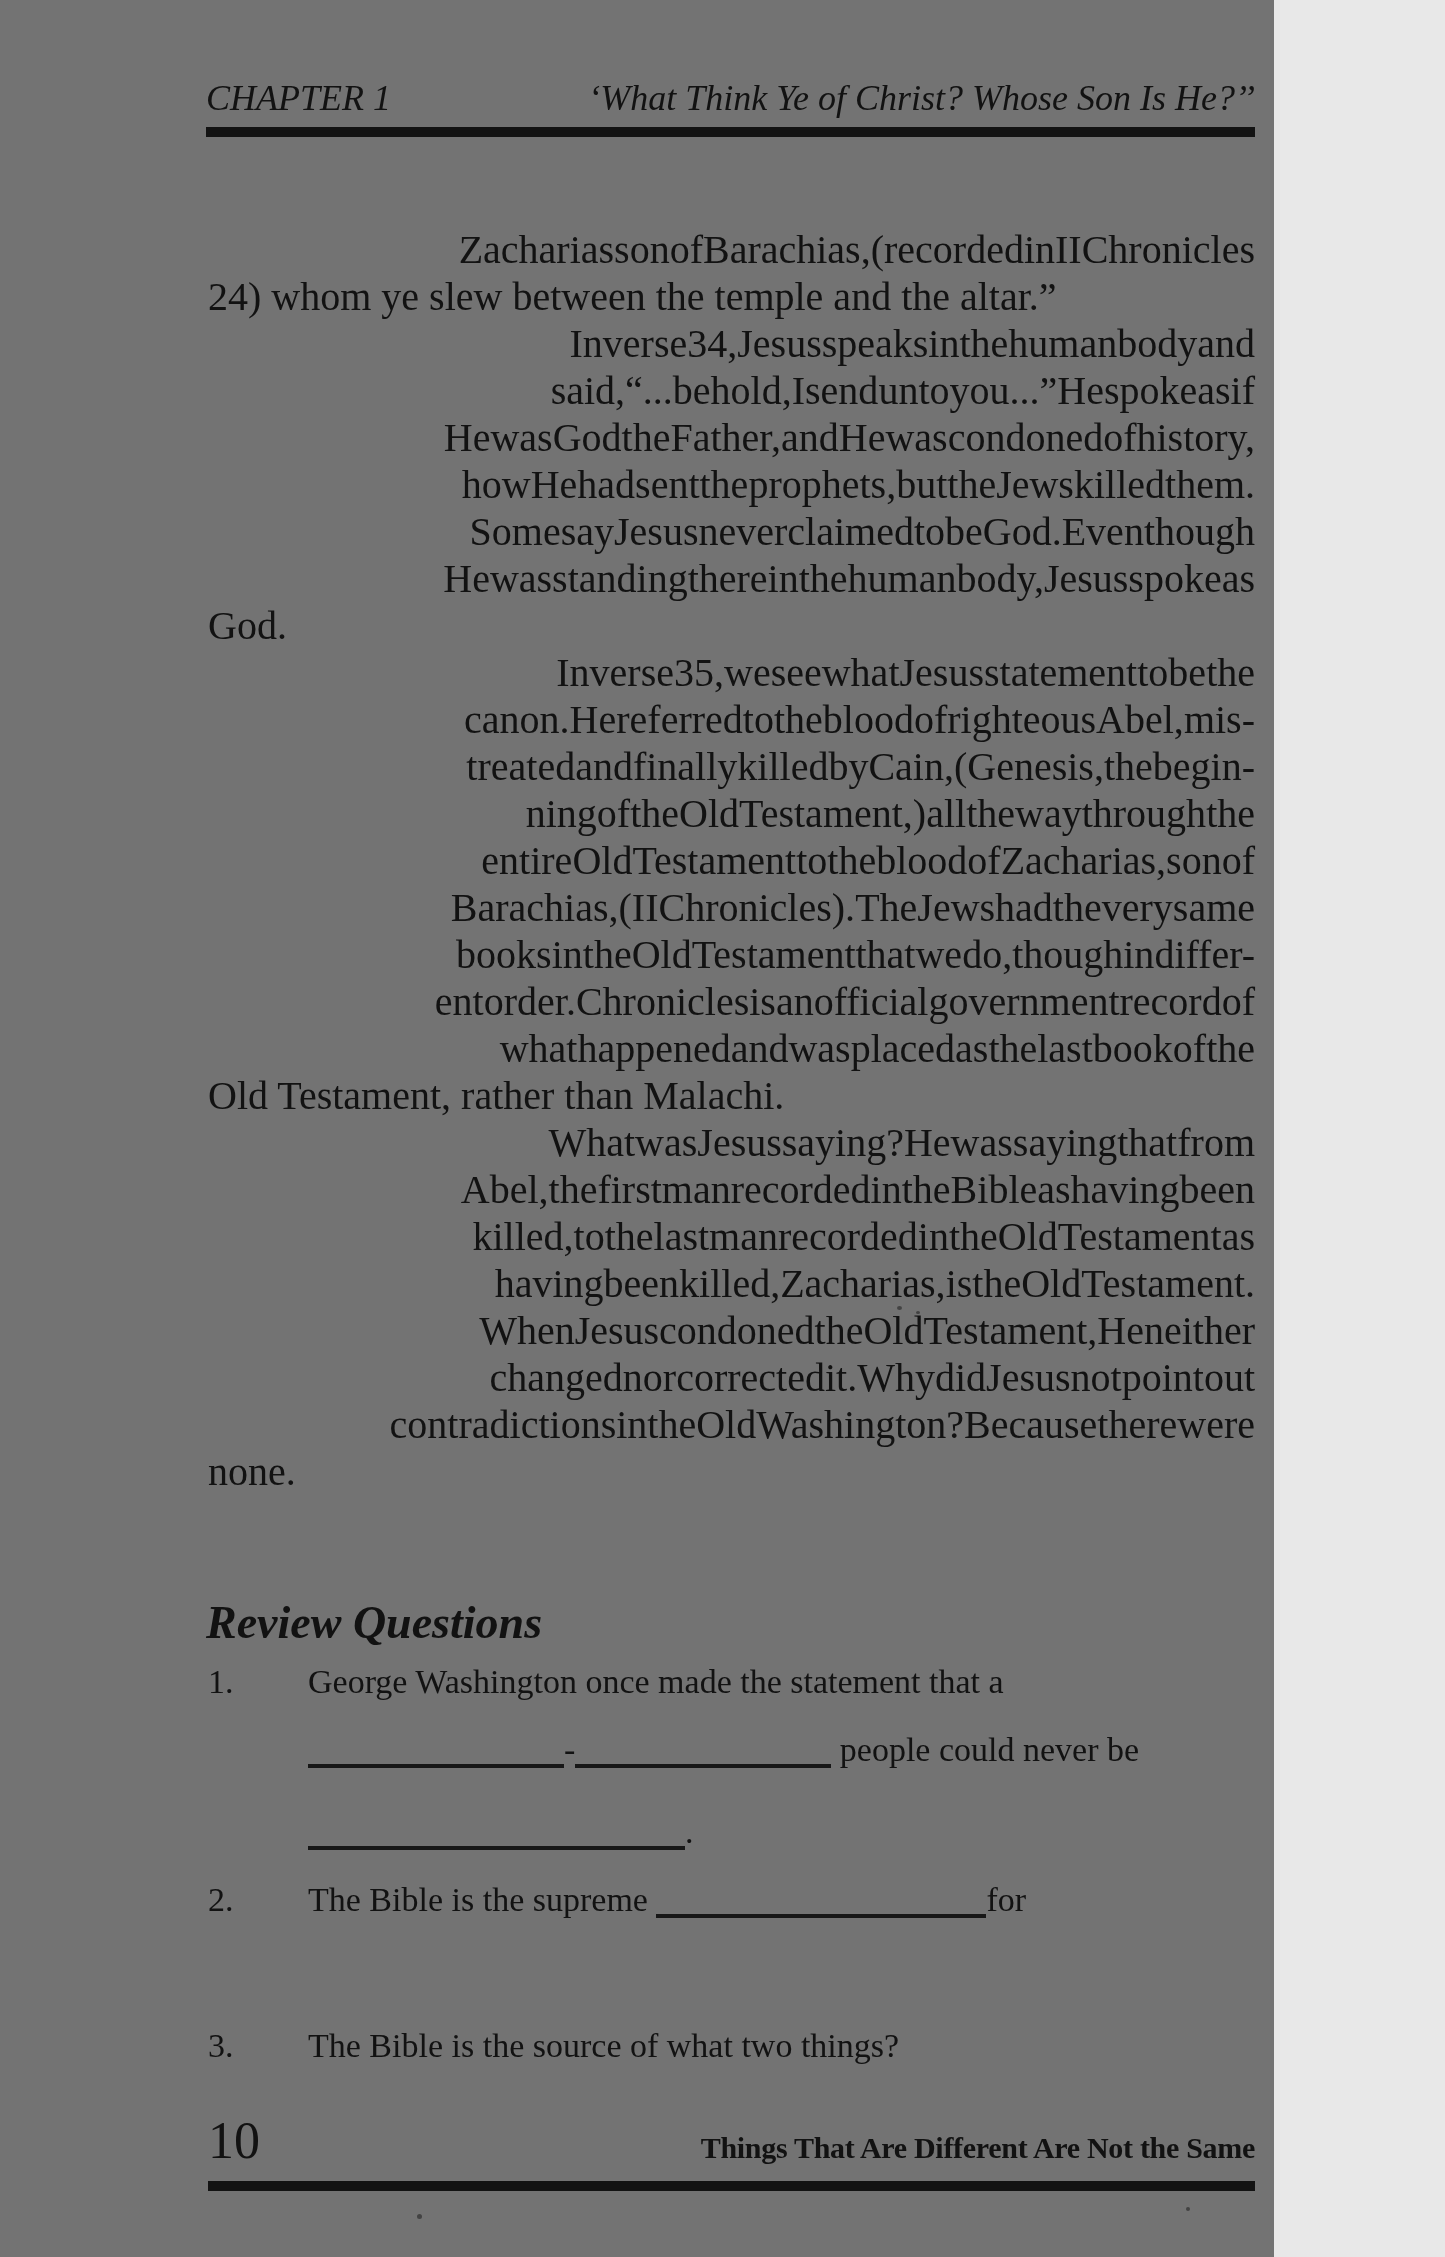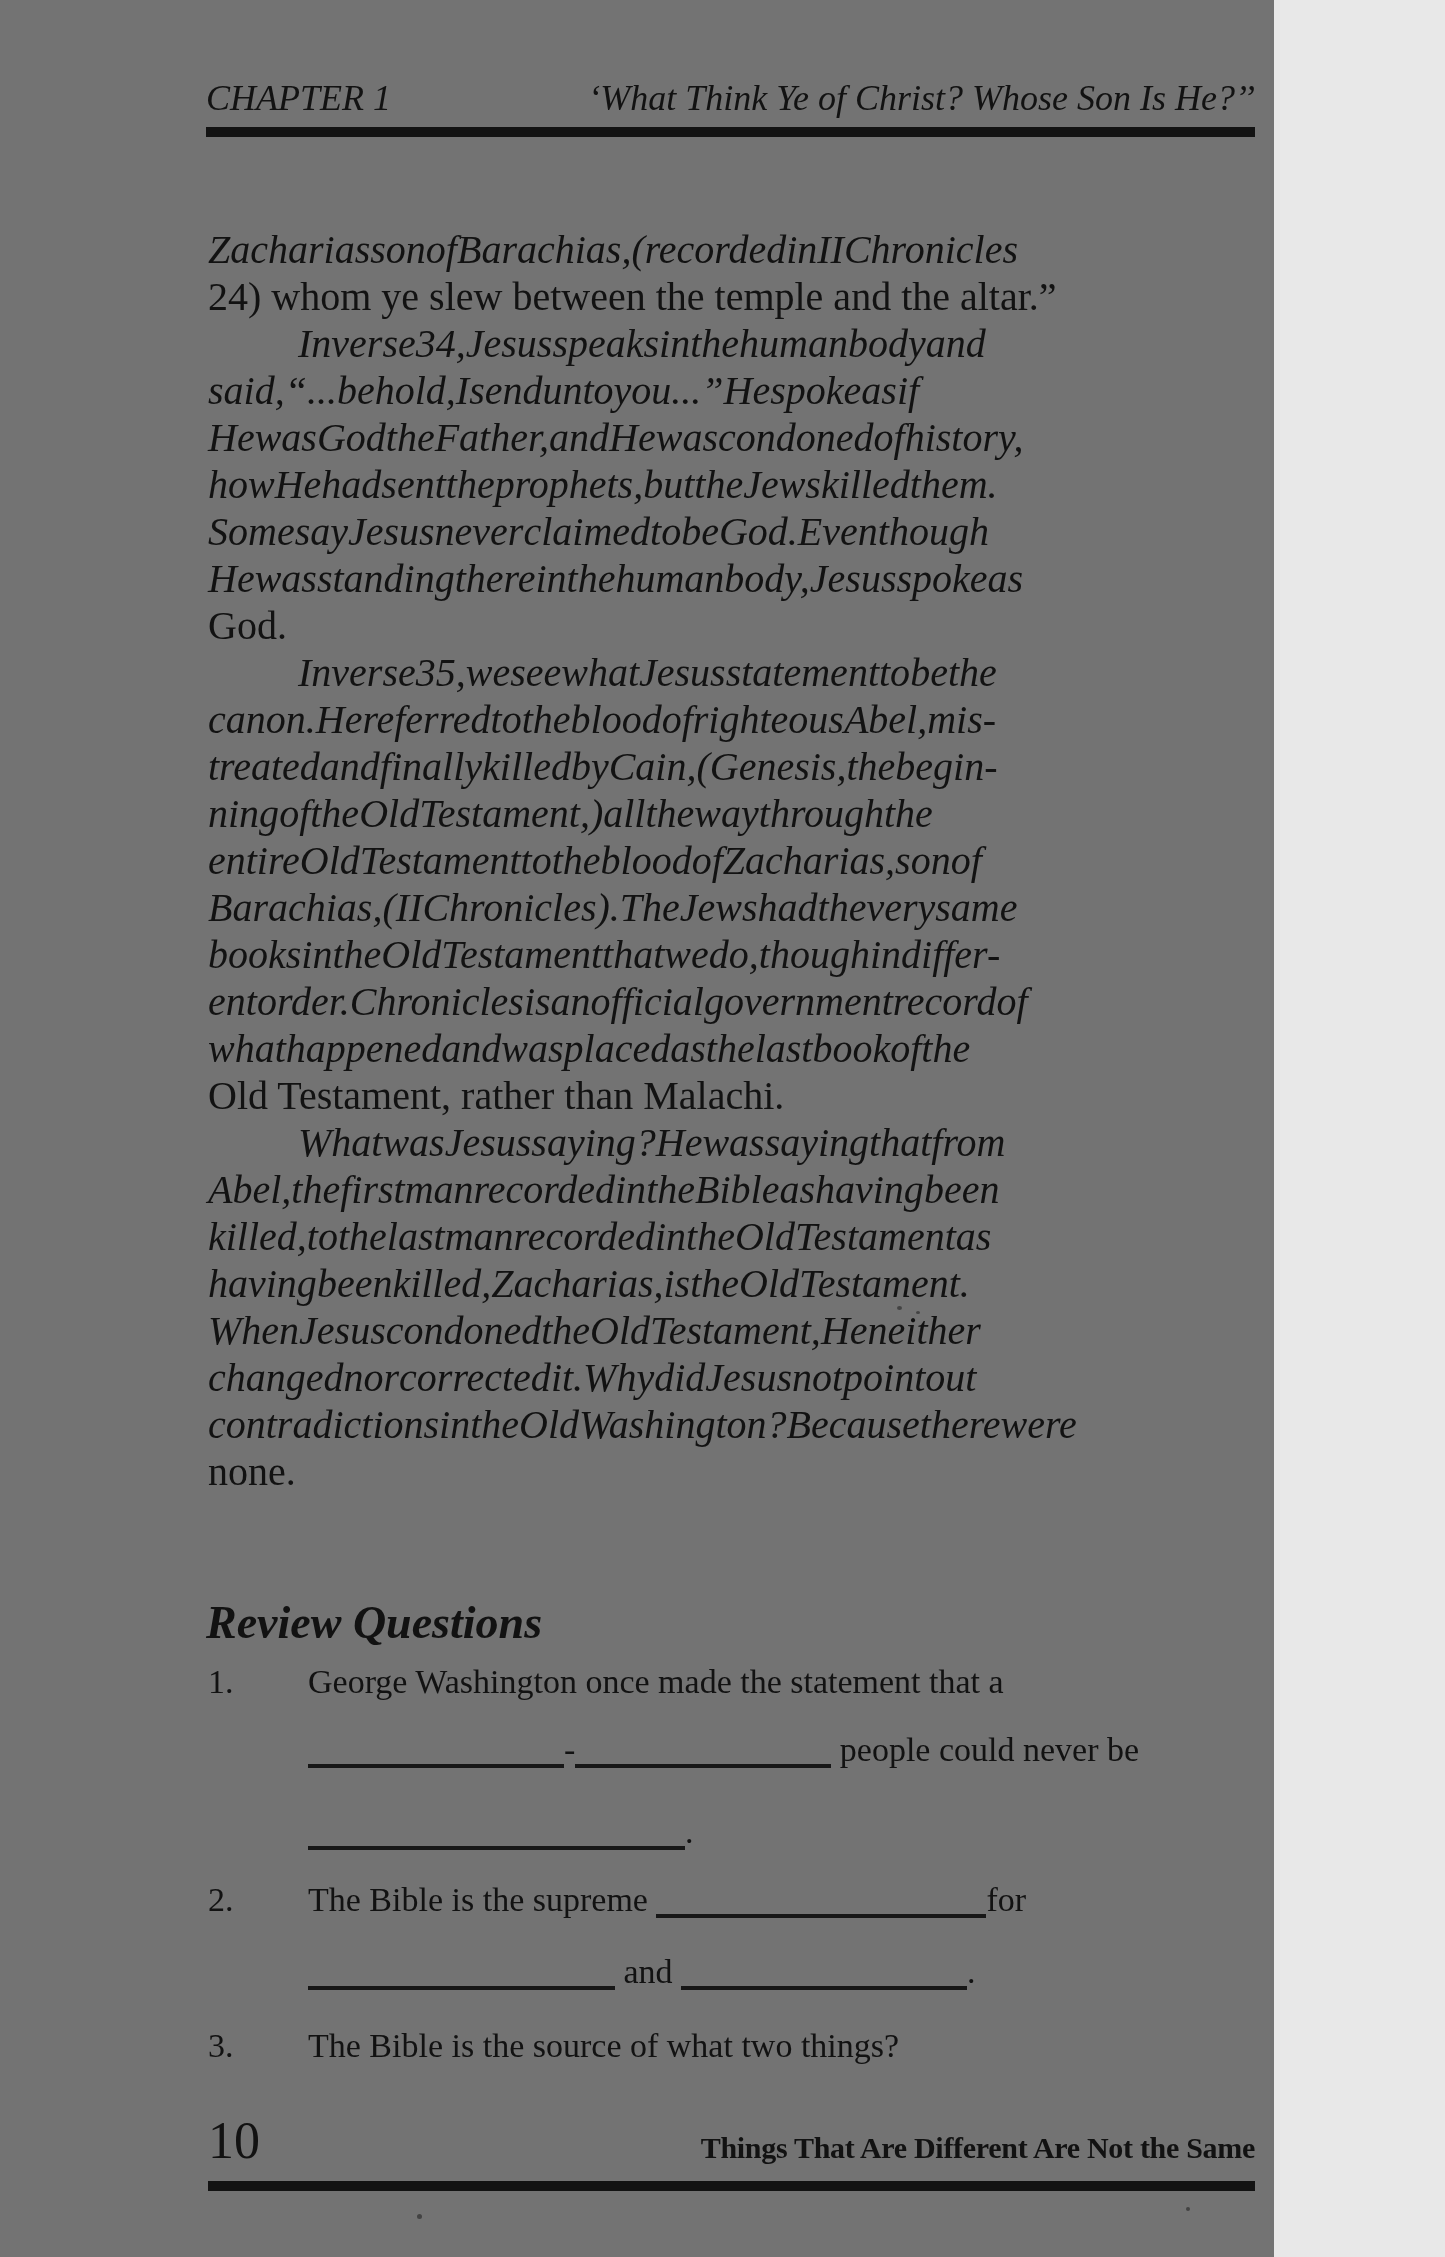--- a/index.html
+++ b/index.html
@@ -20,21 +20,21 @@
     font-style:italic; font-size:36px; line-height:40px;
     box-sizing:content-box;
   }
 
   
   #body-text {
     position:absolute; left:208px; top:226px; width:1047px;
     font-size:40px;
   }
   .line { height:47px; line-height:47px; white-space:nowrap; }
-  .line.j { display:flex; justify-content:flex-start; align-items:baseline;font-style:italic; }
+  .line.j { display:flex; justify-content:flex-end; align-items:baseline; }
   .line.indent { padding-left:90px; }
 
   
   #review-heading {
     position:absolute; left:206px; top:1598px;
     font-weight:bold; font-style:italic; font-size:46px; line-height:50px;
   }
   .qrow {
     position:absolute; left:208px; width:1047px;
     display:flex; align-items:baseline;
@@ -378,24 +378,20 @@
   </div>
   <div class="qrow" id="q1-row3">
     <span class="qnum"></span>
     <span class="qcontent"><span class="blank" style="width: 377px;"></span><span>.</span></span>
   </div>
 
   <div class="qrow" id="q2-row1">
     <span class="qnum">2.</span>
     <span class="qcontent"><span>The Bible is the supreme </span><span class="blank" style="width: 330px;"></span><span>for</span></span>
   </div>
-  <div class="qrow" id="q2-row2">
-    <span class="qnum"></span>
-    <span class="qcontent"><span class="blank" style="width: 307px;"></span><span> and </span><span class="blank" style="width: 286px;"></span><span>.</span></span>
-  </div>
 
   <div class="qrow" id="q3-row1">
     <span class="qnum">3.</span>
     <span class="qcontent"><span>The Bible is the source of what two things?</span></span>
   </div>
 
   <div id="running-footer">
     <span id="footer-page-number">10</span>
     <span id="footer-book-title">Things That Are Different Are Not the Same</span>
   </div>

